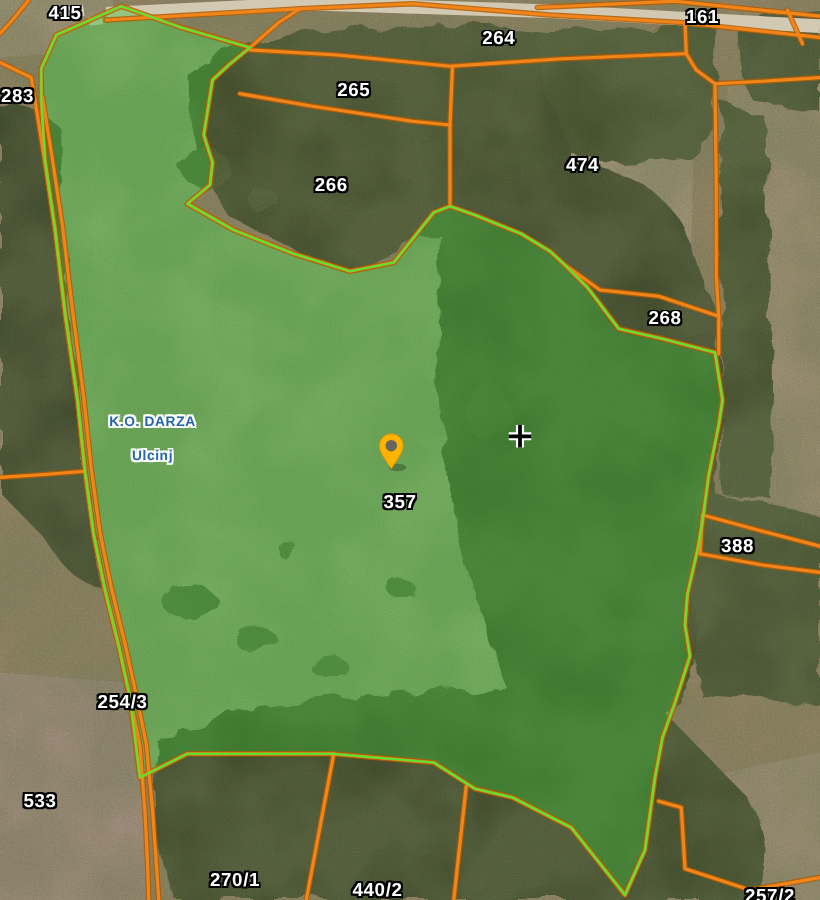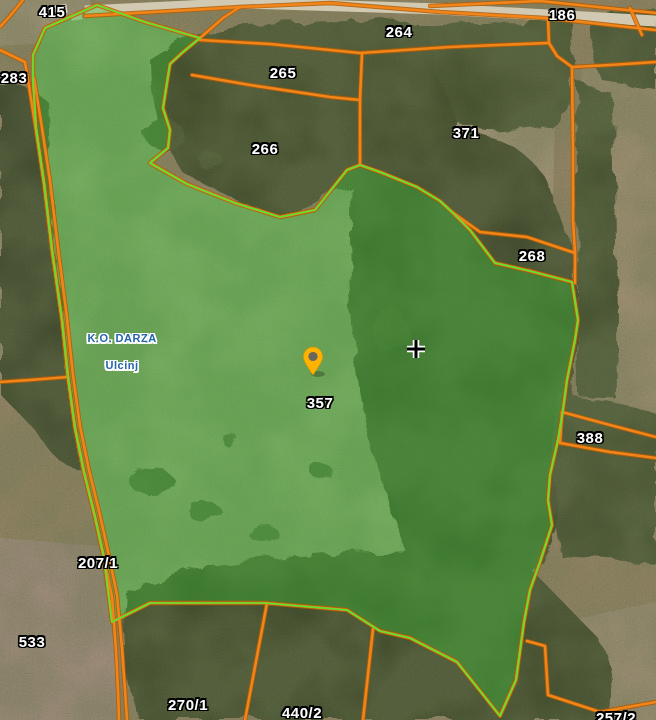--- a/index.html
+++ b/index.html
@@ -155,28 +155,28 @@
       <ellipse cx="318" cy="374" rx="7" ry="3" fill="rgba(0,0,0,0.25)"></ellipse>
       <path d="M313,375 C305,363 303.5,360.5 303.5,356.5 a9.5,9.5 0 1 1 19,0 C322.5,360.5 321,363 313,375 Z" fill="#ffb300" stroke="#d89700" stroke-width="0.8"></path>
       <circle cx="313" cy="356.5" r="4.6" fill="#66665f"></circle>
     </g>
   </svg>
 
   <div class="labels">
     <div class="plabel" style="left:52px;top:11px">415</div>
     <div class="plabel" style="left:14px;top:77px">283</div>
     <div class="plabel" style="left:399px;top:31px">264</div>
-    <div class="plabel" style="left:562px;top:14px">186</div>
+    <div class="plabel" style="left:562px;top:14px">161</div>
     <div class="plabel" style="left:283px;top:72px">265</div>
     <div class="plabel" style="left:265px;top:148px">266</div>
-    <div class="plabel" style="left:466px;top:132px">371</div>
+    <div class="plabel" style="left:466px;top:132px">474</div>
     <div class="plabel" style="left:532px;top:255px">268</div>
     <div class="plabel" style="left:320px;top:402px">357</div>
     <div class="plabel" style="left:590px;top:437px">388</div>
-    <div class="plabel" style="left:98px;top:562px">207/1</div>
+    <div class="plabel" style="left:98px;top:562px">254/3</div>
     <div class="plabel" style="left:32px;top:641px">533</div>
     <div class="plabel" style="left:188px;top:704px">270/1</div>
     <div class="plabel" style="left:302px;top:712px">440/2</div>
     <div class="plabel" style="left:616px;top:717px">257/2</div>
 
     <div class="rlabel" style="left:122px;top:338px">K.O. DARZA</div>
     <div class="rlabel" style="left:122px;top:365px">Ulcinj</div>
   </div>
 </div>
 

